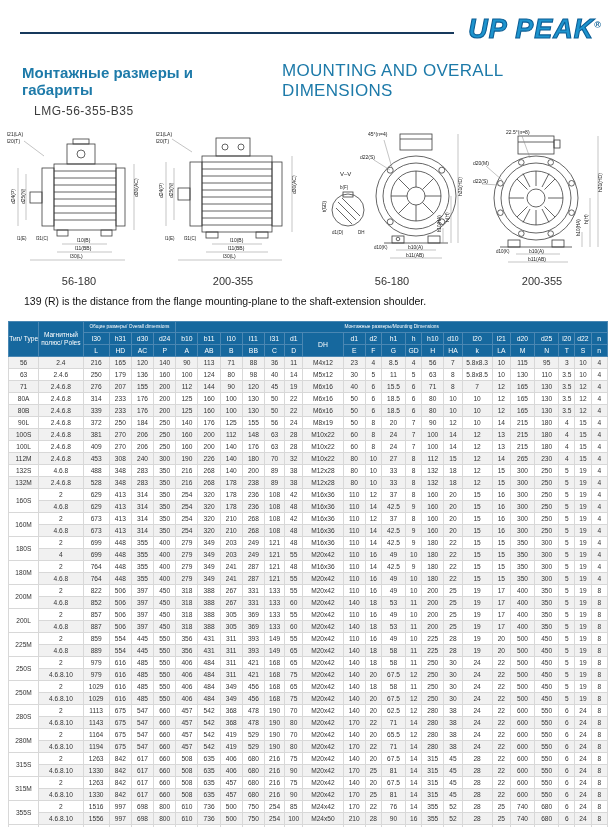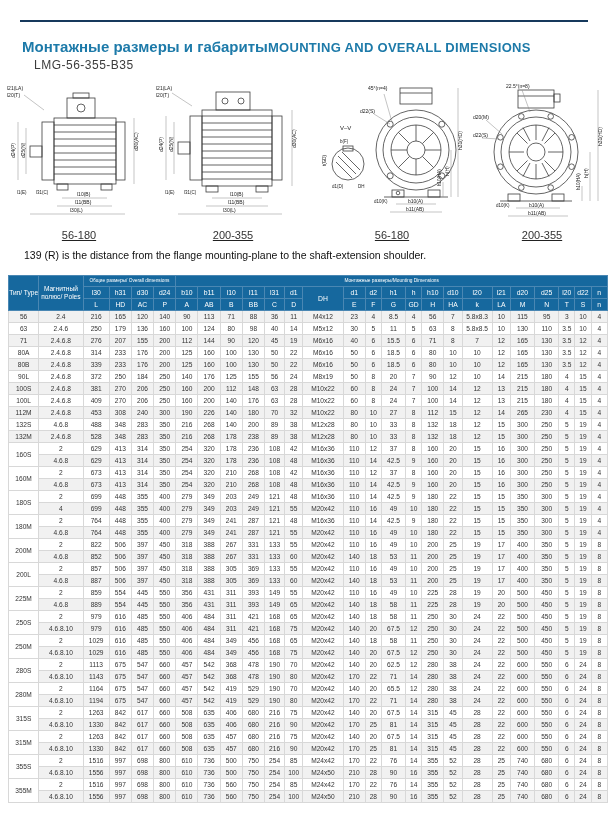--- a/index.html
+++ b/index.html
@@ -7,28 +7,28 @@
   .page{width:616px;height:827px;position:relative;}
 
   
   .topbar{display:flex;align-items:center;padding:14px 14px 0 20px;}
   .rule{flex:1;height:2px;background:#16395c;margin-right:14px;margin-top:6px;}
   .logo{font-size:27px;font-weight:bold;font-style:italic;letter-spacing:1px;
         color:#1d94ce;-webkit-text-stroke:1.1px #0c5e95;white-space:nowrap;}
   .logo sup{font-size:9px;-webkit-text-stroke:0;color:#0c5e95;font-style:normal;}
 
   
-  .titlerow{display:flex;align-items:flex-end;margin:16px 0 0 22px;}
+  .titlerow{display:flex;align-items:center;gap:16px;margin:16px 0 0 22px;}
   .title-ru{font-size:15px;font-weight:bold;color:#1d7aa9;}
-  .title-en{font-size:13px;font-weight:700;color:#1d7aa9;letter-spacing:.3px;}
+  .title-en{font-size:17px;font-weight:400;color:#1d7aa9;letter-spacing:.3px;}
   .model{margin:3px 0 0 34px;font-size:12px;color:#3c3c3c;letter-spacing:.5px;}
 
   
   .drawings{display:flex;justify-content:space-between;padding:10px 4px 0 4px;}
-  .drawing{text-align:center;text-decoration:underline;}
+  .drawing{text-align:center;}
   .drawing svg{display:block;}
   .caption{font-size:11px;color:#333;margin-top:1px;}
   .dim{font-size:5px;fill:#222;}
   .dim4{font-size:4.5px;fill:#222;}
   .sec{font-size:6px;fill:#222;}
   .outline{stroke:#3d3d3d;fill:none;stroke-width:.8;}
   .dimline{stroke:#888;stroke-width:.5;fill:none;}
 
   .note{margin:8px 0 0 24px;font-size:10.5px;color:#111;}
 
@@ -45,20 +45,21 @@
   tr.even td{background:#f1f1f1;}
   tr.odd td{background:#ffffff;}
 </style>
 </head>
 <body>
 
 <div class="page">
 
   <div class="topbar">
     <div class="rule"></div>
+    <div class="logo"><span>UP PEAK</span><sup>®</sup></div>
   </div>
 
   <div class="titlerow">
     <span class="title-ru">Монтажные размеры и габариты</span>
     <span class="title-en">MOUNTING AND OVERALL DIMENSIONS</span>
   </div>
   <div class="model">LMG-56-355-B35</div>
 
   <div class="drawings">
 

